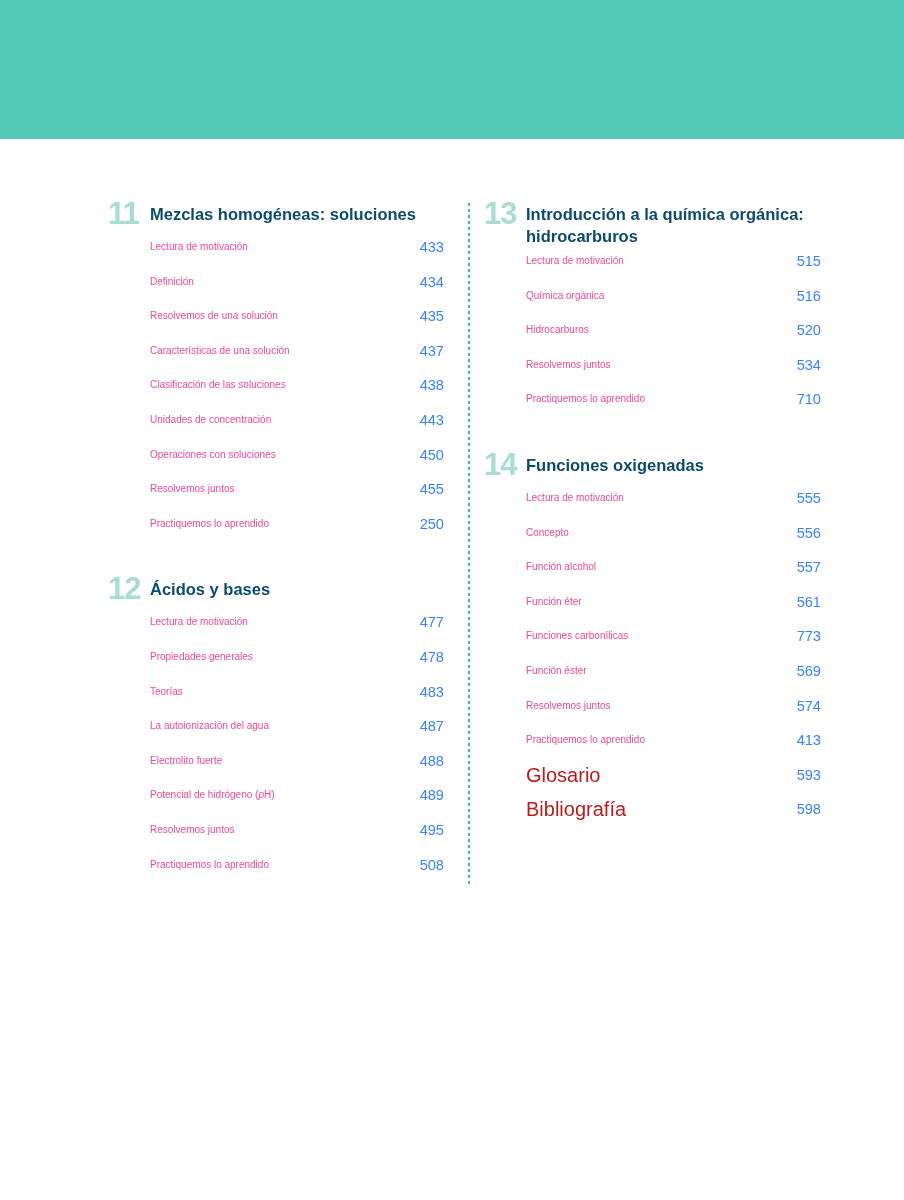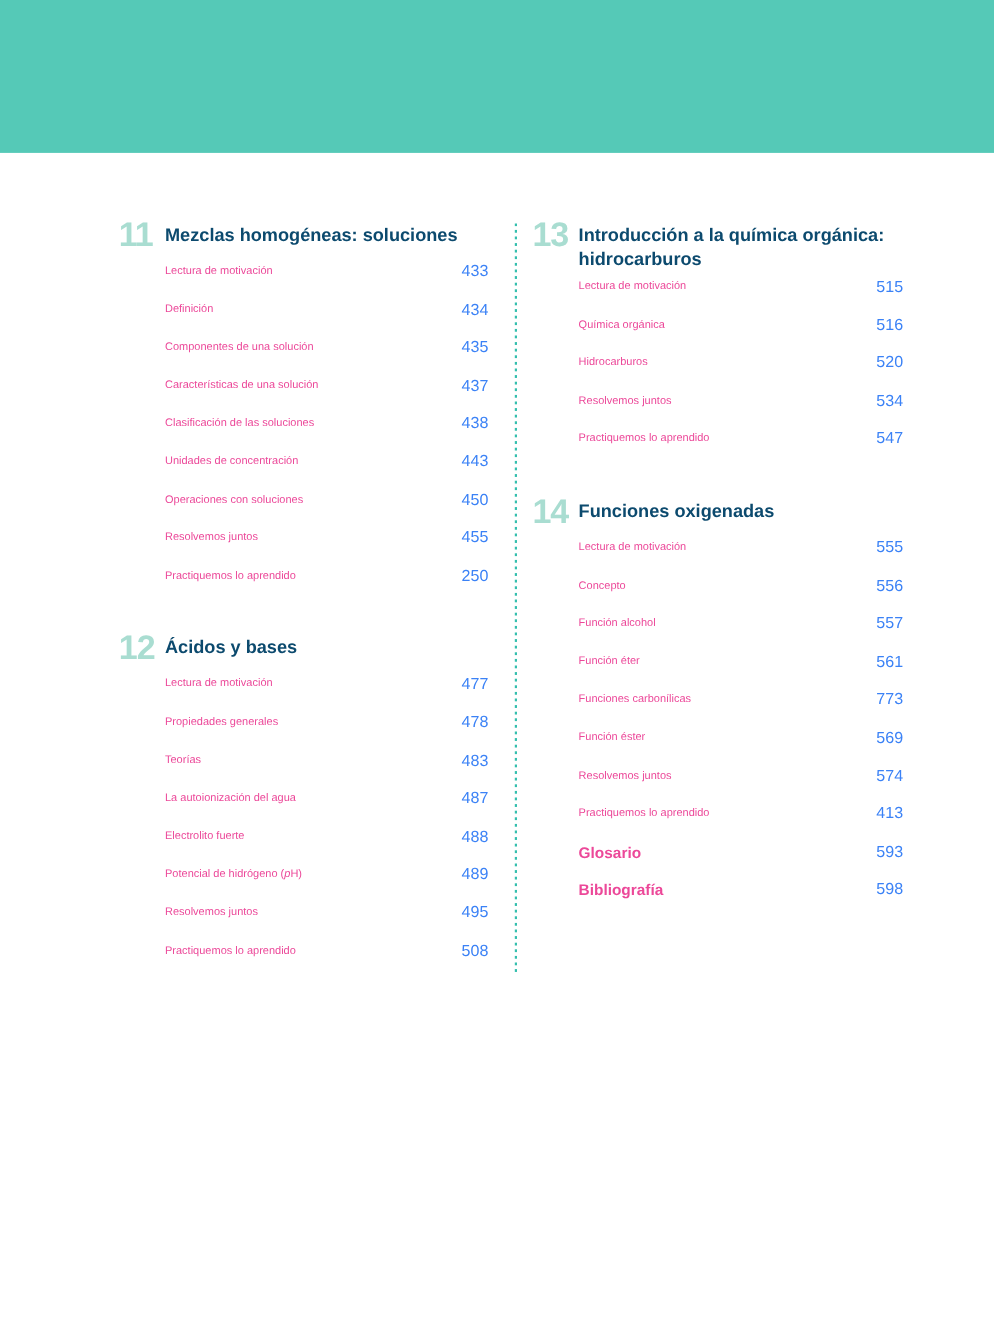--- a/index.html
+++ b/index.html
@@ -131,23 +131,23 @@
     top: 0;
     font-family: "Liberation Sans", sans-serif;
     font-size: 14.6px;
     line-height: 20px;
     color: #3b82f6;
     text-align: right;
   }
 
   
   .entry.special .entry-label {
-    font-weight: bold;
-    font-size: 14px;
-    color: #ec4899;
+    font-weight: normal;
+    font-size: 20px;
+    color: #b91c1c;
   }
 
   .gap-after-chapter {
     height: 30px;
   }
   .gap-before-head {
     height: 4px;
   }
 </style>
 </head>
@@ -170,21 +170,21 @@
       <ul class="entry-list">
         <li class="entry">
           <span class="entry-label">Lectura de motivación</span>
           <span class="entry-page">433</span>
         </li>
         <li class="entry">
           <span class="entry-label">Definición</span>
           <span class="entry-page">434</span>
         </li>
         <li class="entry">
-          <span class="entry-label">Componentes de una solución</span>
+          <span class="entry-label">Resolvemos de una solución</span>
           <span class="entry-page">435</span>
         </li>
         <li class="entry">
           <span class="entry-label">Características de una solución</span>
           <span class="entry-page">437</span>
         </li>
         <li class="entry">
           <span class="entry-label">Clasificación de las soluciones</span>
           <span class="entry-page">438</span>
         </li>
@@ -273,21 +273,21 @@
         <li class="entry">
           <span class="entry-label">Hidrocarburos</span>
           <span class="entry-page">520</span>
         </li>
         <li class="entry">
           <span class="entry-label">Resolvemos juntos</span>
           <span class="entry-page">534</span>
         </li>
         <li class="entry">
           <span class="entry-label">Practiquemos lo aprendido</span>
-          <span class="entry-page">547</span>
+          <span class="entry-page">710</span>
         </li>
       </ul>
     </div>
 
     <div class="gap-after-chapter"></div>
 
     <div class="chapter">
       <div class="chapter-head">
         <span class="chapter-number">14</span>
         <span class="chapter-title">Funciones oxigenadas</span>

